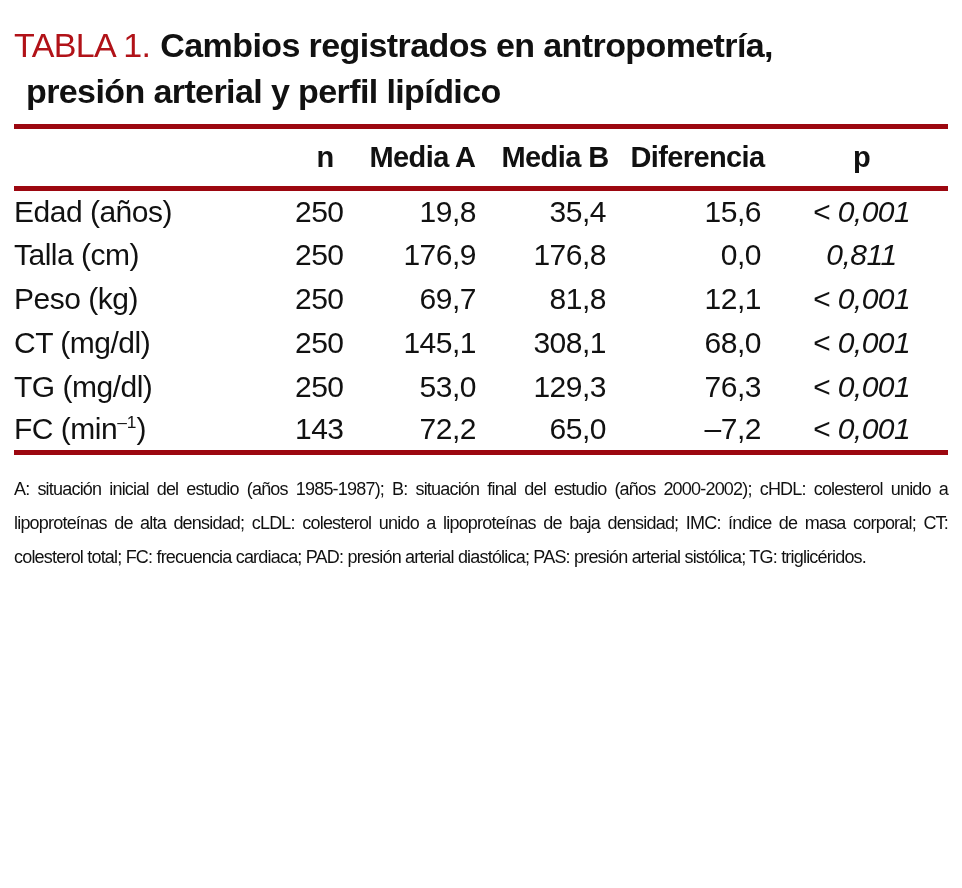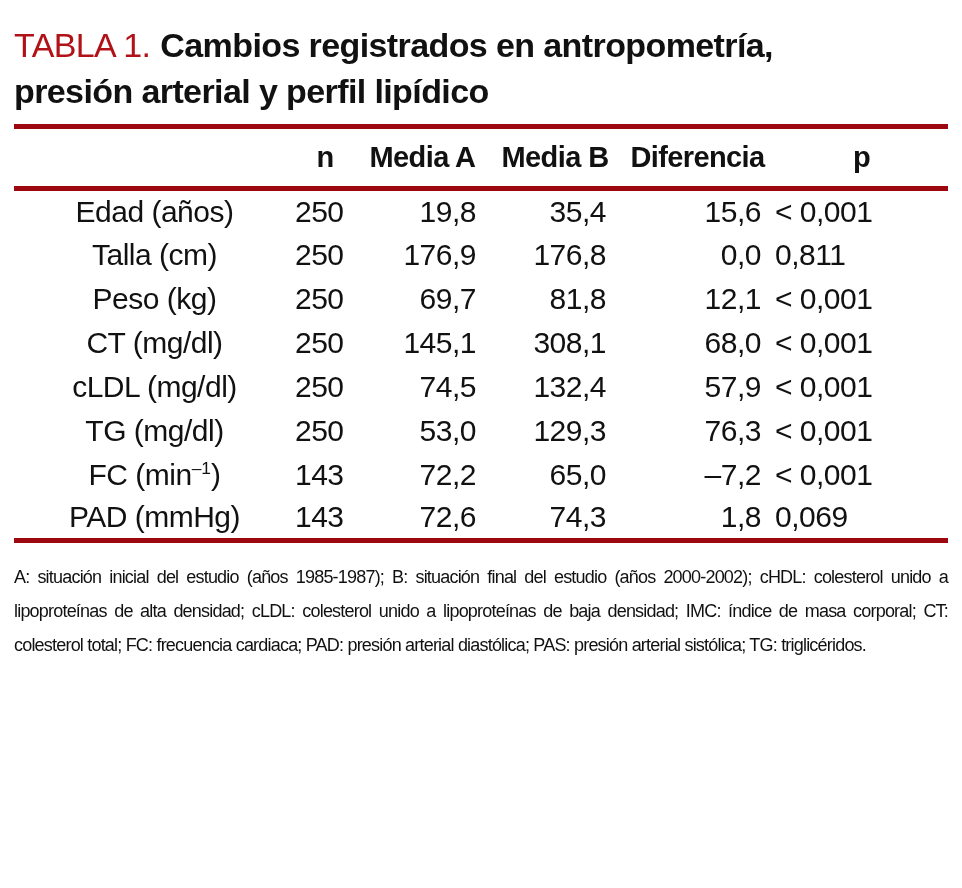--- a/index.html
+++ b/index.html
@@ -25,21 +25,21 @@
     font-size:34px;
     line-height:46px;
     font-weight:700;
     letter-spacing:-0.6px;
   }
   .title .tag{
     color:var(--title-red);
     font-weight:400;
     margin-right:10px;
   }
-  .title .t2{display:block;}
+  .title .t2{display:block;margin-left:12px;}
   
   table{
     border-collapse:collapse;
     table-layout:fixed;
     width:934px;
     margin-top:10px;
   }
   thead th{
     border-top:5px solid var(--rule-red);
     border-bottom:5px solid var(--rule-red);
@@ -53,23 +53,23 @@
   }
   thead th.lblcol{text-align:left;}
   tbody th,tbody td{
     height:44px;
     font-size:30px;
     font-weight:400;
     letter-spacing:-0.5px;
     vertical-align:middle;
     white-space:nowrap;
   }
-  tbody th.rowlabel{text-align:center;}
+  tbody th.rowlabel{text-align:left;}
   tbody td.num{text-align:right;padding-right:14px;}
-  tbody td.pcol{text-align:left;}
+  tbody td.pcol{text-align:center;font-style:italic;}
   tbody tr:last-child th,
   tbody tr:last-child td{
     border-bottom:5px solid var(--rule-red);
   }
   sup{
     font-size:58%;
     vertical-align:super;
     letter-spacing:0;
   }
   
@@ -138,49 +138,33 @@
         </tr>
         <tr>
           <th class="rowlabel">CT (mg/dl)</th>
           <td class="num">250</td>
           <td class="num">145,1</td>
           <td class="num">308,1</td>
           <td class="num">68,0</td>
           <td class="pcol">&lt; 0,001</td>
         </tr>
         <tr>
-          <th class="rowlabel">cLDL (mg/dl)</th>
-          <td class="num">250</td>
-          <td class="num">74,5</td>
-          <td class="num">132,4</td>
-          <td class="num">57,9</td>
-          <td class="pcol">&lt; 0,001</td>
-        </tr>
-        <tr>
           <th class="rowlabel">TG (mg/dl)</th>
           <td class="num">250</td>
           <td class="num">53,0</td>
           <td class="num">129,3</td>
           <td class="num">76,3</td>
           <td class="pcol">&lt; 0,001</td>
         </tr>
         <tr>
           <th class="rowlabel">FC (min<sup>–1</sup>)</th>
           <td class="num">143</td>
           <td class="num">72,2</td>
           <td class="num">65,0</td>
           <td class="num">–7,2</td>
           <td class="pcol">&lt; 0,001</td>
         </tr>
-        <tr>
-          <th class="rowlabel">PAD (mmHg)</th>
-          <td class="num">143</td>
-          <td class="num">72,6</td>
-          <td class="num">74,3</td>
-          <td class="num">1,8</td>
-          <td class="pcol">0,069</td>
-        </tr>
       </tbody>
   </table>
 
   <p class="footnote">A: situación inicial del estudio (años 1985-1987); B: situación final del estudio (años 2000-2002); cHDL: colesterol unido a lipoproteínas de alta densidad; cLDL: colesterol unido a lipoproteínas de baja densidad; IMC: índice de masa corporal; CT: colesterol total; FC: frecuencia cardiaca; PAD: presión arterial diastólica; PAS: presión arterial sistólica; TG: triglicéridos.</p>
 
 </div>
 
 </body></html>

